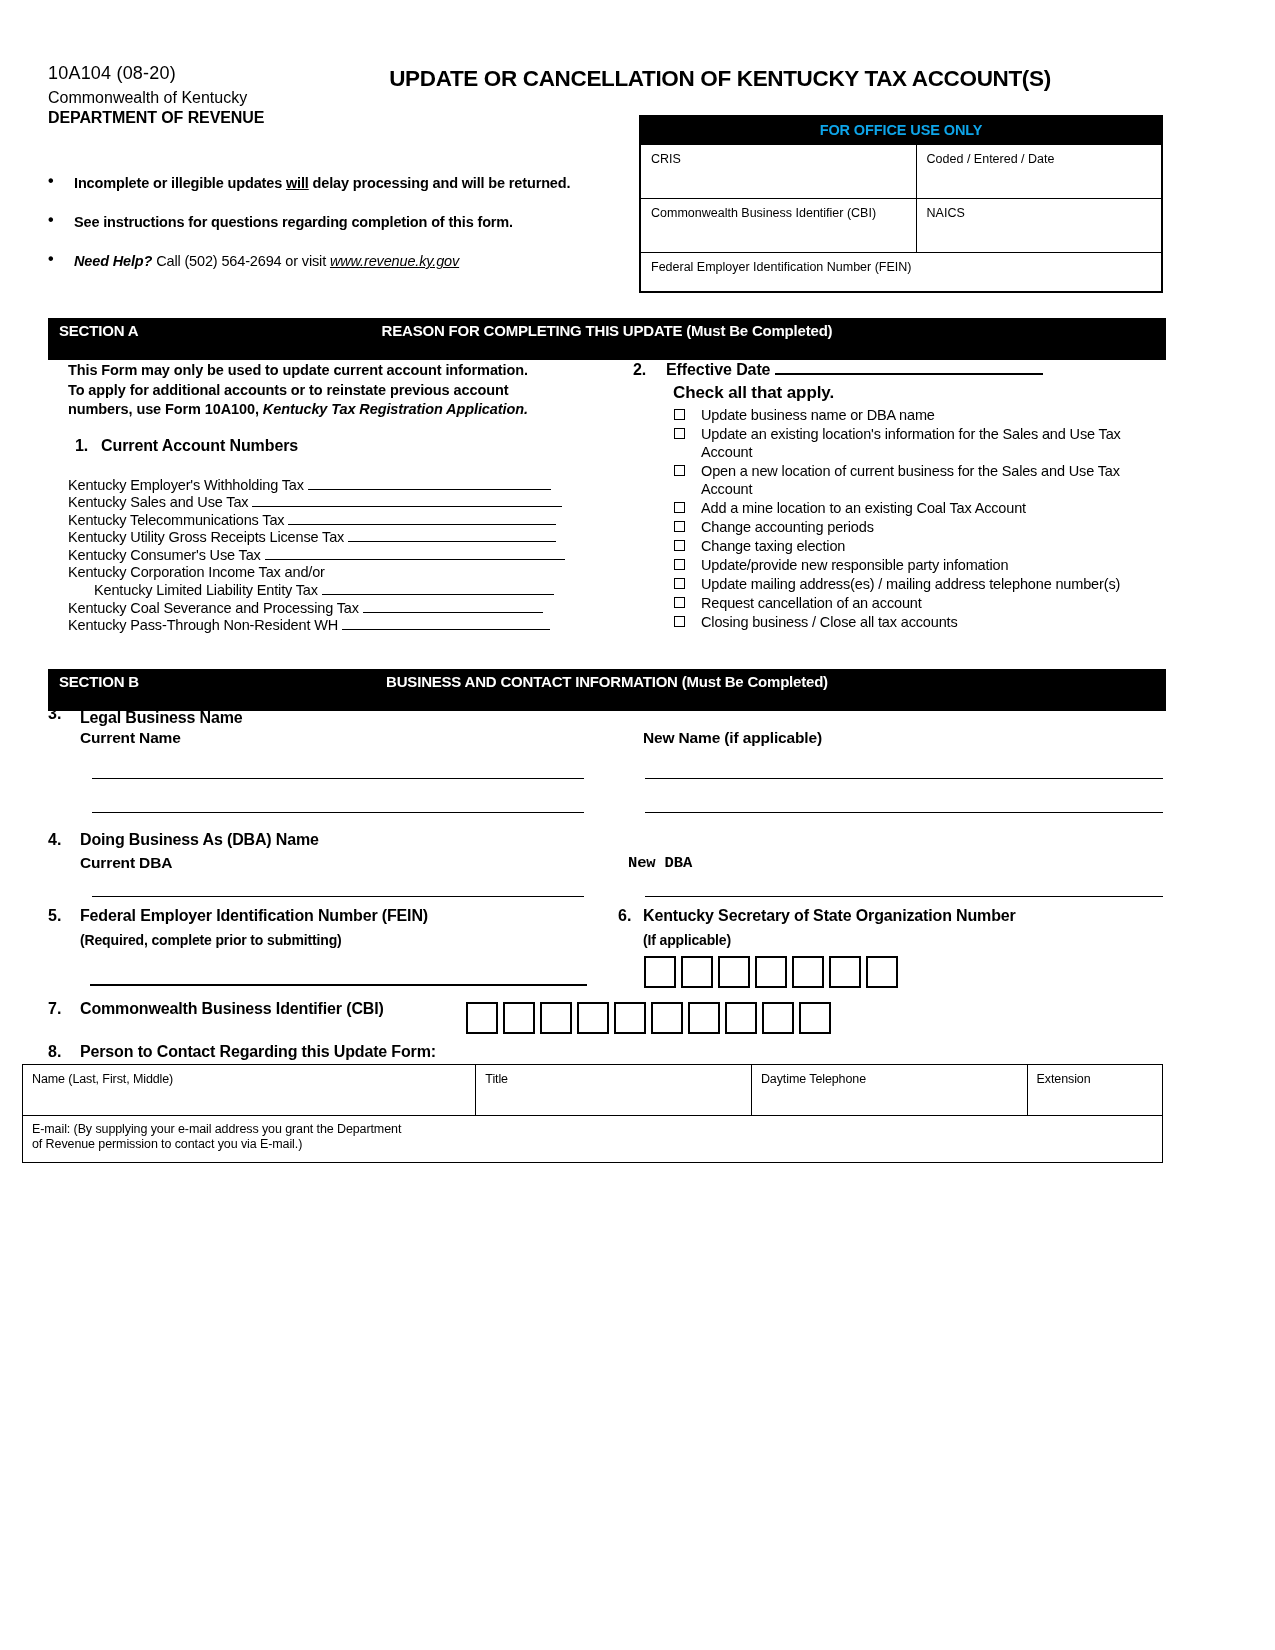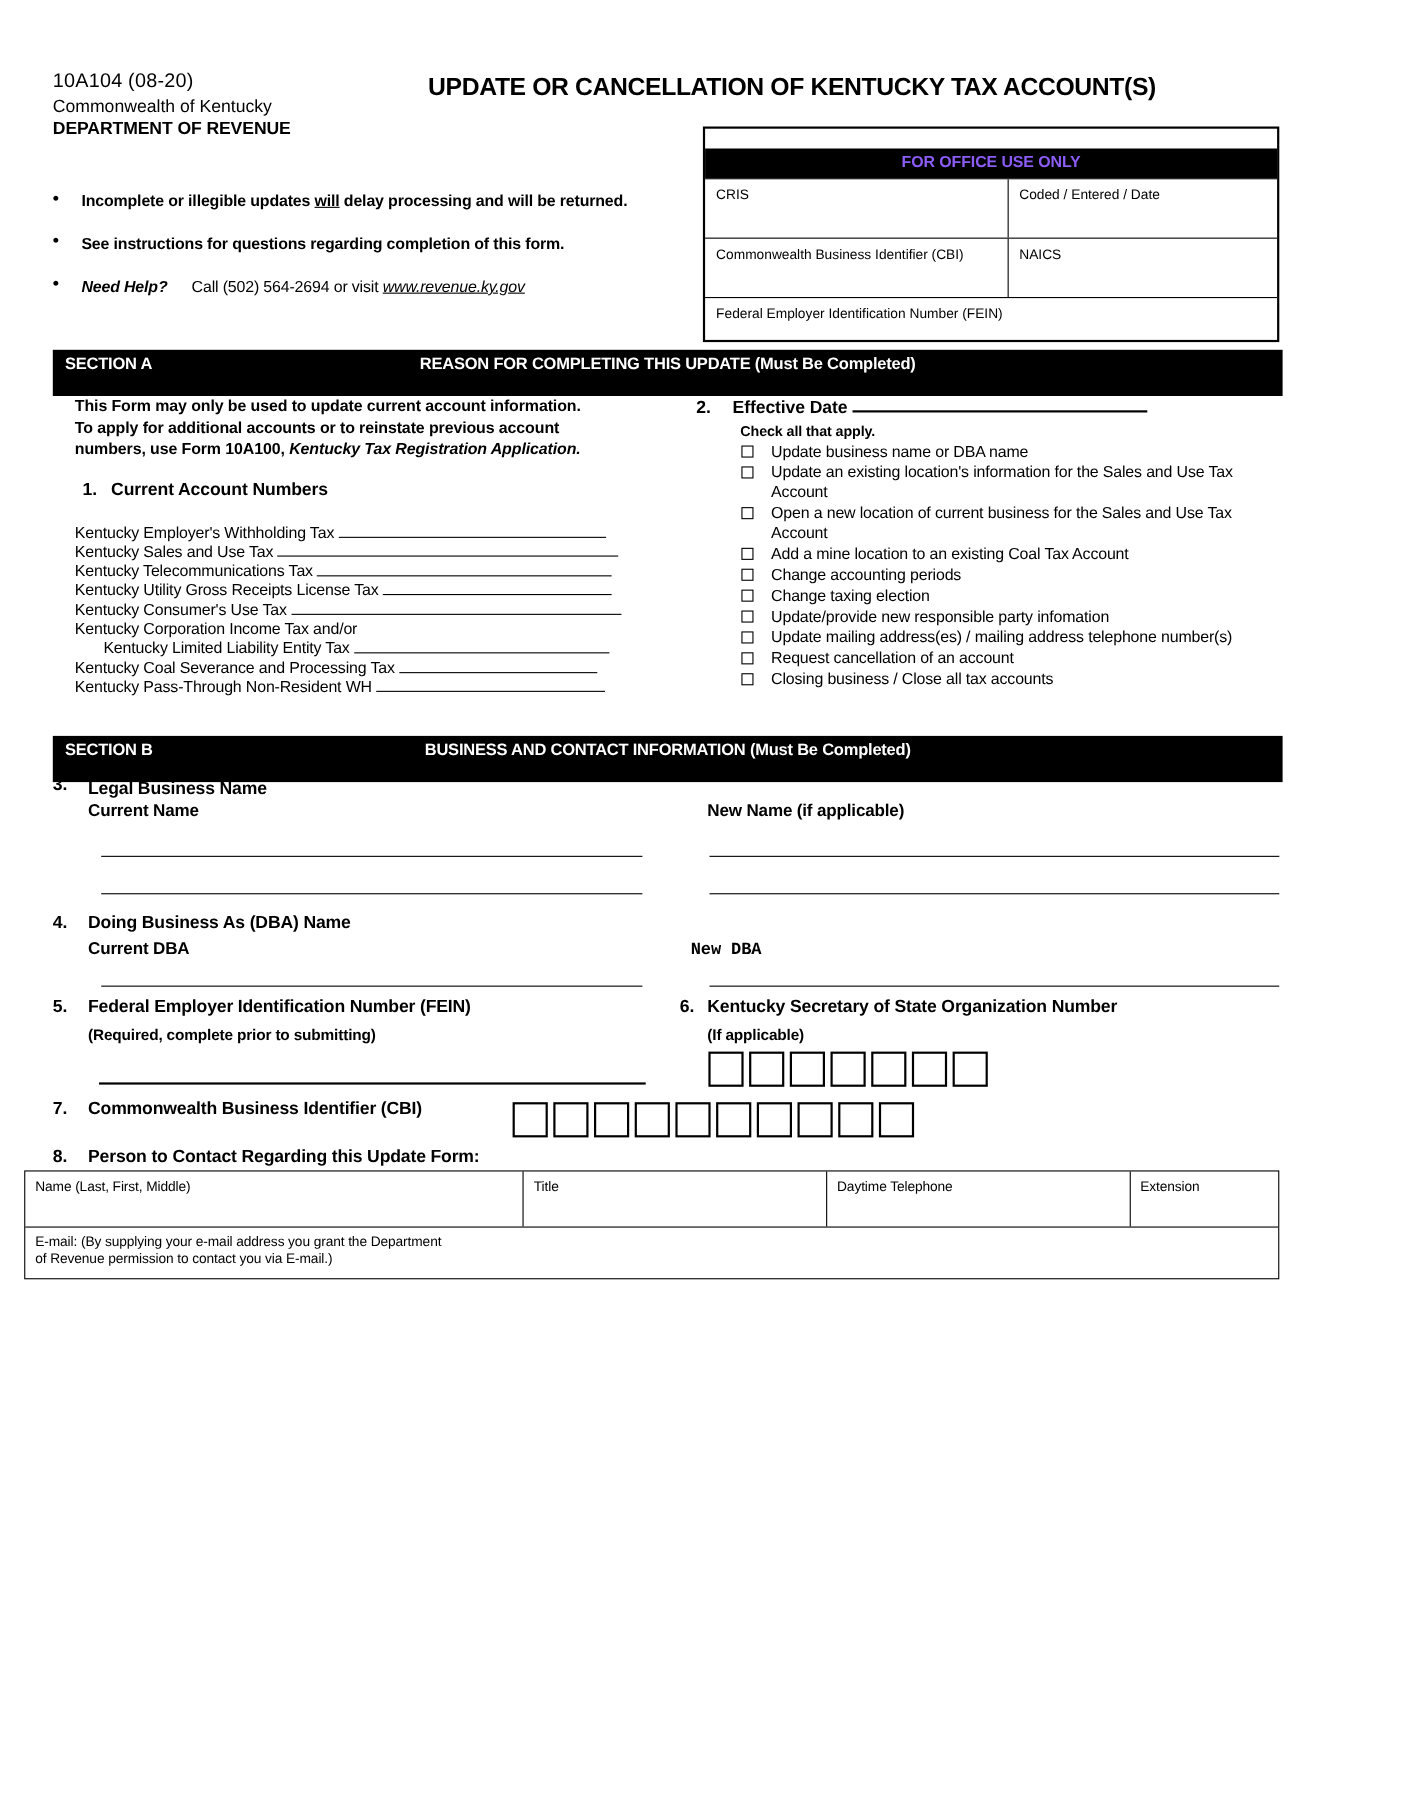--- a/index.html
+++ b/index.html
@@ -93,27 +93,26 @@
   .office-box {
     position: absolute;
     left: 639px;
     top: 115px;
     width: 524px;
     border: 2px solid #000;
     box-sizing: border-box;
   }
   .office-title {
     background: #000;
-    color: #8b5cf6;
+    color: #0ea5e9;
     font-size: 14.5px;
     font-weight: bold;
     text-align: center;
     padding: 5px 0 6px 0;
     letter-spacing: -0.1px;
-    margin-top: 18px;
   }
   .office-row {
     display: flex;
     border-top: 1.5px solid #000;
   }
   .office-cell {
     font-size: 12.5px;
     padding: 7px 0 0 10px;
     box-sizing: border-box;
     height: 53px;
@@ -210,21 +209,21 @@
   .eff-date .num { display: inline-block; width: 33px; }
   .eff-date .rule {
     display: inline-block;
     width: 268px;
     border-bottom: 2px solid #000;
     height: 13px;
     margin-left: 5px;
     vertical-align: baseline;
   }
   .check-all {
-    font-size: 13px;
+    font-size: 17px;
     font-weight: bold;
     margin-left: 40px;
     margin-top: 4px;
     letter-spacing: -0.1px;
   }
   .cb-list {
     margin-left: 40px;
     margin-top: 3px;
   }
   .cb-item {
@@ -333,21 +332,21 @@
 
   <div class="bullets">
     <div class="bullet">
       <span>Incomplete or illegible updates </span><u>will</u><span> delay processing and will be returned.</span>
     </div>
     <div class="bullet">
       <span>See instructions for questions regarding completion of this form.</span>
     </div>
     <div class="bullet">
       <span class="ital">Need Help?</span>
-      <span class="plain" style="margin-left:18px;">Call (502) 564-2694 or visit </span><span class="lnk">www.revenue.ky.gov</span>
+      <span class="plain" style="margin-left:0;">Call (502) 564-2694 or visit </span><span class="lnk">www.revenue.ky.gov</span>
     </div>
   </div>
 
   <div class="office-box">
     <div class="office-title">FOR OFFICE USE ONLY</div>
     <div class="office-row">
       <div class="office-cell half-l">CRIS</div>
       <div class="office-cell half-r">Coded / Entered / Date</div>
     </div>
     <div class="office-row">

